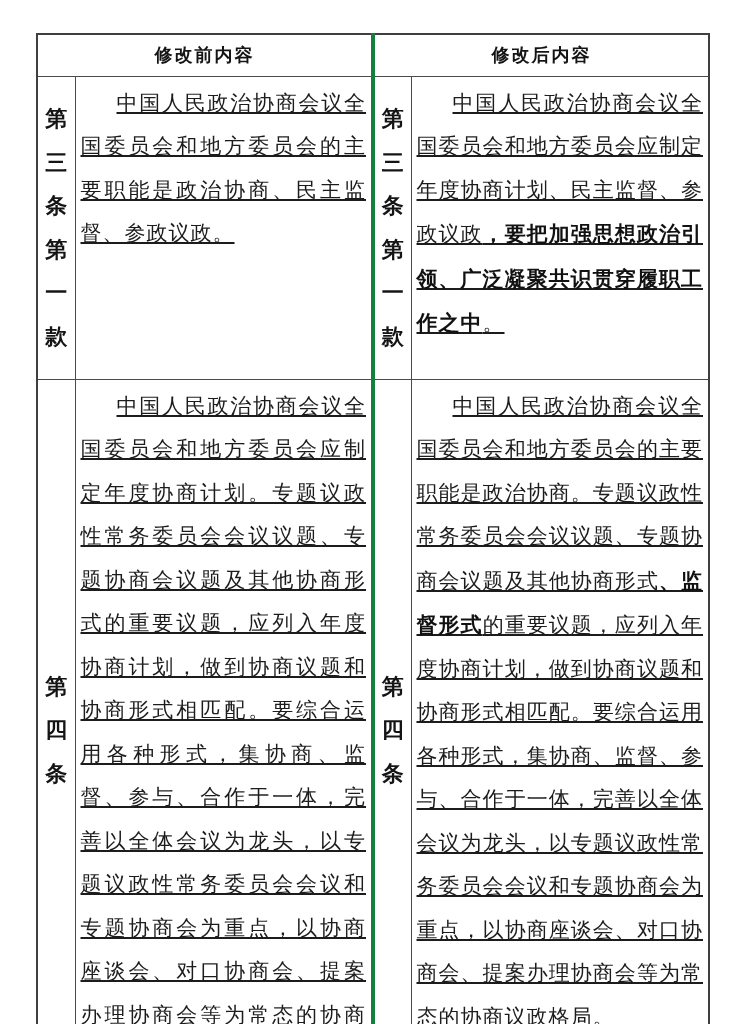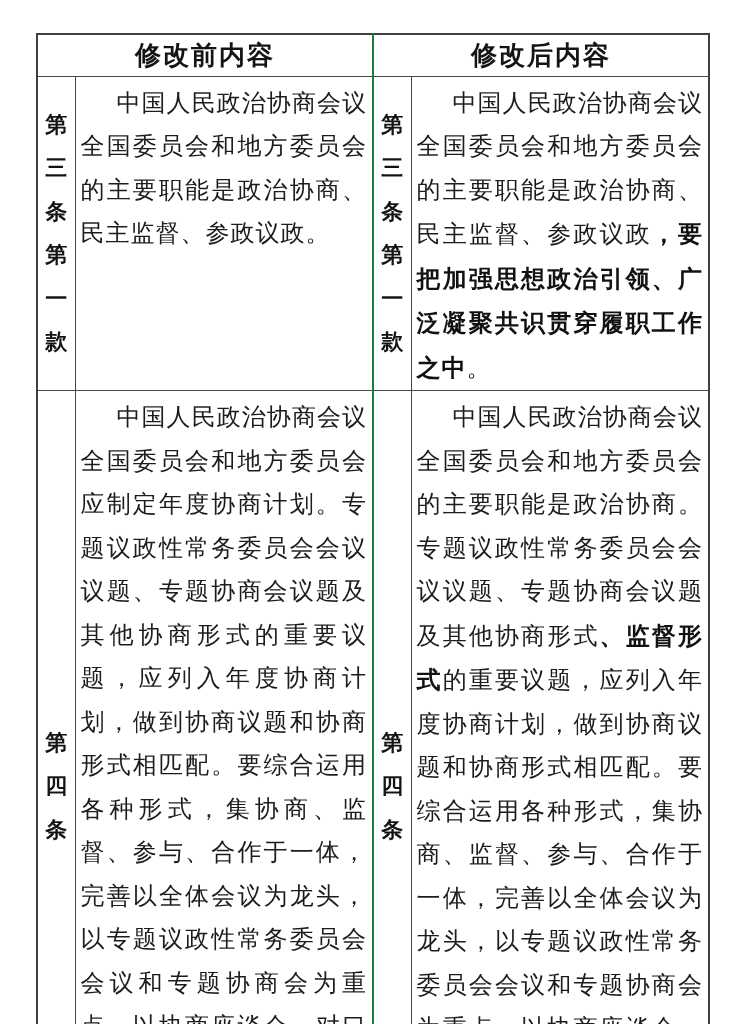--- a/index.html
+++ b/index.html
@@ -33,30 +33,30 @@
   .rev-table th,
   .rev-table td {
     border: 1px solid #4a4a4a;
     padding: 0;
     background: #ffffff;
   }
   col.col-label   { width: 38px; }
   col.col-content { width: 298px; }
   
   .rev-table td.mid-split,
-  .rev-table th.mid-split { border-left: 2px solid #15803d; }
+  .rev-table th.mid-split { border-left: 4px solid #15803d; }
 
   tr.header-row { height: 42px; }
   tr.row-1 { height: 303px; }
   tr.row-2 { height: 614px; }
 
   th.hdr {
     font-family: "Liberation Sans", "DejaVu Sans", sans-serif;
     font-weight: 700;
-    font-size: 26px;
+    font-size: 18px;
     letter-spacing: 2px;
     text-align: center;
     vertical-align: middle;
     color: #141414;
   }
 
   td.label-cell {
     vertical-align: middle;
     text-align: center;
   }
@@ -77,27 +77,28 @@
     line-height: 43.5px;
     height: 43.5px;
   }
 
   td.content-cell {
     vertical-align: top;
     padding: 5px 5px 0 5px;
   }
   p.para {
     margin: 0;
-    font-size: 24px;
+    font-size: 21px;
     line-height: 43.5px;
     letter-spacing: 1px;
     text-align: justify;
     text-indent: 36px;
     color: #1c1c1c;
     word-break: break-all;
+    text-decoration: underline;
   }
   p.para .ins {
     font-family: "Liberation Sans", "DejaVu Sans", sans-serif;
     font-weight: 700;
     color: #111111;
   }
 </style>
 </head>
 <body>
 
@@ -134,21 +135,21 @@
           <div class="vlabel">
               <span>第</span>
               <span>三</span>
               <span>条</span>
               <span>第</span>
               <span>一</span>
               <span>款</span>
             </div>
         </td>
         <td class="content-cell">
-          <p class="para"><span>中国人民政治协商会议全国委员会和地方委员会的主要职能是政治协商、民主监督、参政议政</span><span class="ins">，要把加强思想政治引领、广泛凝聚共识贯穿履职工作之中</span><span>。</span></p>
+          <p class="para"><span>中国人民政治协商会议全国委员会和地方委员会应制定年度协商计划、民主监督、参政议政</span><span class="ins">，要把加强思想政治引领、广泛凝聚共识贯穿履职工作之中</span><span>。</span></p>
         </td>
       </tr>
       <tr class="row-2">
         <td class="label-cell">
           <div class="vlabel">
               <span>第</span>
               <span>四</span>
               <span>条</span>
             </div>
         </td>

